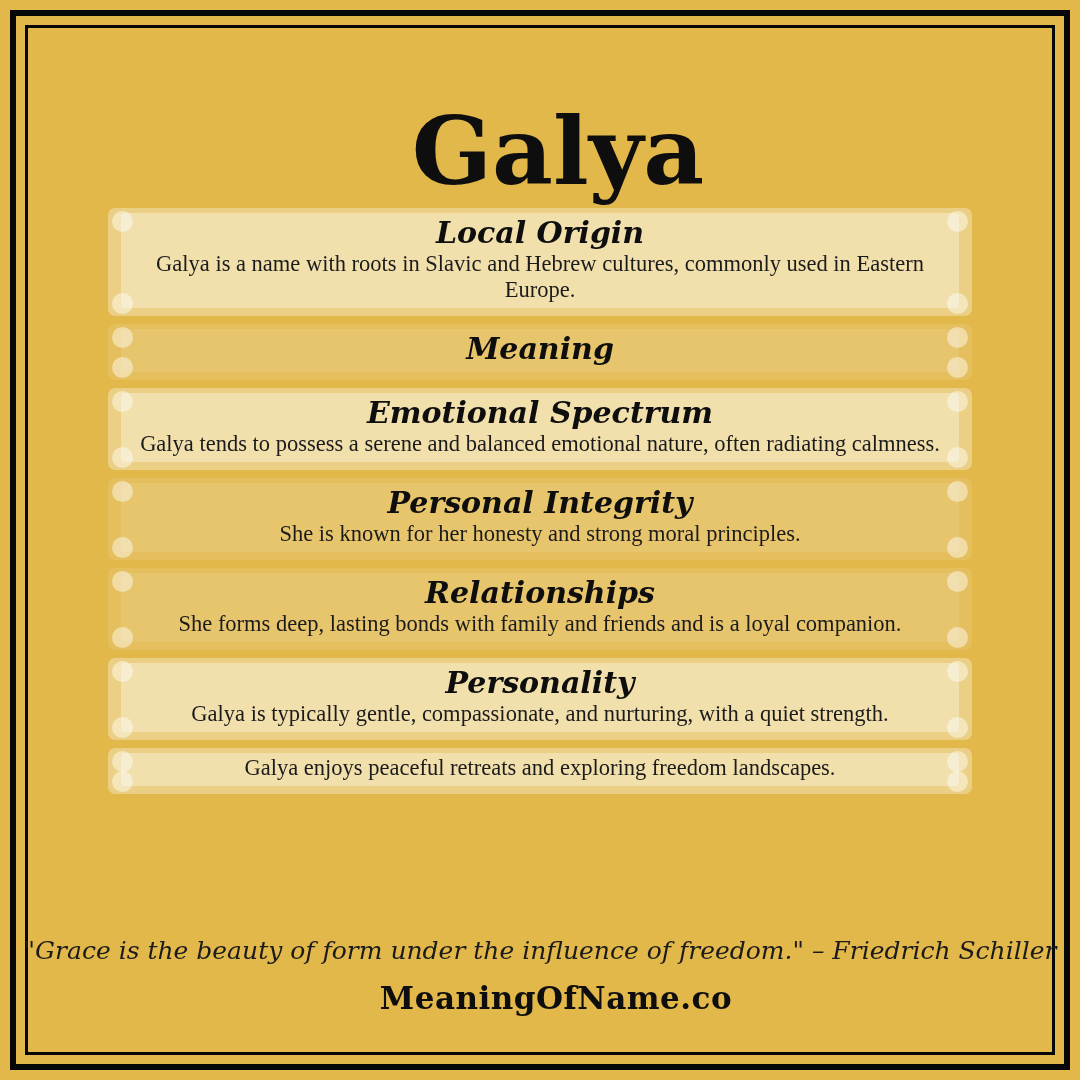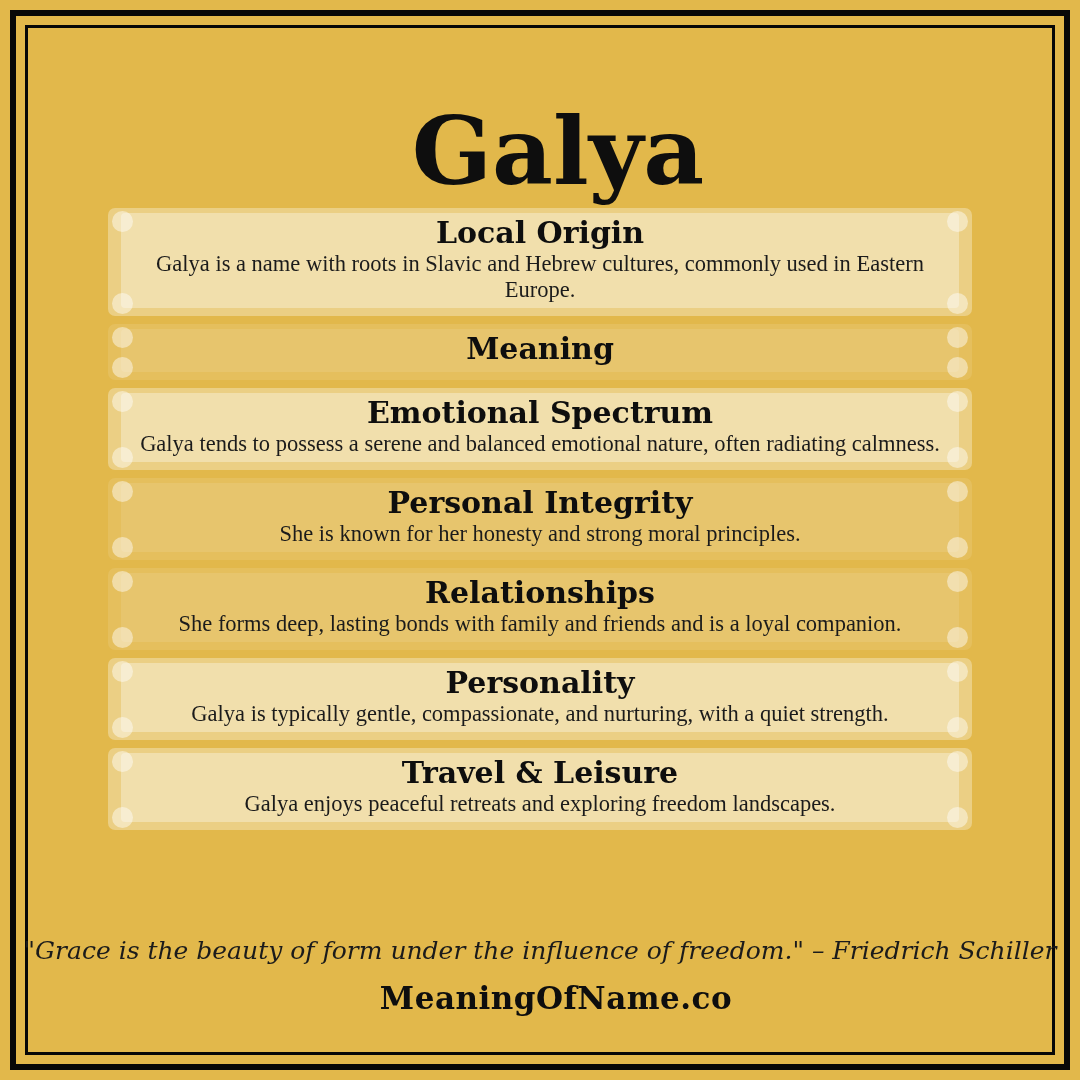--- a/index.html
+++ b/index.html
@@ -41,21 +41,21 @@
     position:absolute; width:21px; height:21px; border-radius:50%;
     background: var(--corner-dot, rgba(255,255,255,0.45));
   }
   .dot.tl { left:4px;  top:3px; }
   .dot.tr { right:4px; top:3px; }
   .dot.bl { left:4px;  bottom:2px; }
   .dot.br { right:4px; bottom:2px; }
   .card-content { position:relative; padding:7px 30px 13px; text-align:center; z-index:1; }
   .card-heading {
     margin:0; font-family:"DejaVu Serif", serif; font-weight:bold;
-    font-size:30px; line-height:36px; color: var(--text-heading, #101010);
+    font-size:30px; line-height:36px; color: var(--text-heading, #101010); font-style: italic;
   }
   .card-body {
     margin:0 auto; max-width:830px;
     font-family:"Liberation Serif", serif;
     font-size:22.5px; line-height:26px; color: var(--text-body, #1b1b1b);
   }
   .quote {
     position:absolute; top:936px; left:0; width:100%; text-align:center;
     font-style:italic; font-size:25px; line-height:30px;
     color: var(--text-body, #151515);
@@ -141,21 +141,20 @@
       <p class="card-body">Galya is typically gentle, compassionate, and nurturing, with a quiet strength.</p>
     </div>
   </div>
 
   <div class="card light">
     <span class="dot tl"></span>
     <span class="dot tr"></span>
     <span class="dot bl"></span>
     <span class="dot br"></span>
     <div class="card-content">
-      <h2 class="card-heading">Travel &amp; Leisure</h2>
       <p class="card-body">Galya enjoys peaceful retreats and exploring freedom landscapes.</p>
     </div>
   </div>
 
 </div>
 
 <div class="quote">"Grace is the beauty of form under the influence of freedom." – Friedrich Schiller</div>
 <div class="site">MeaningOfName.co</div>
 
 </body></html>

